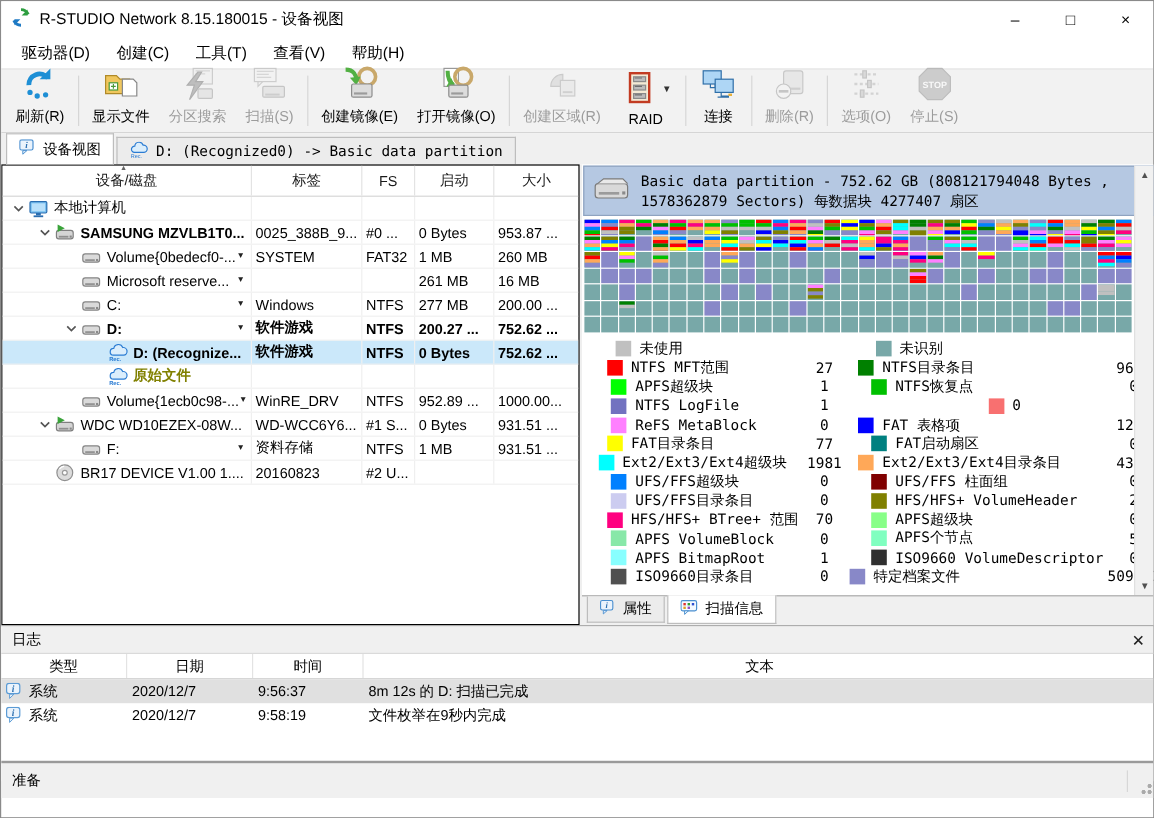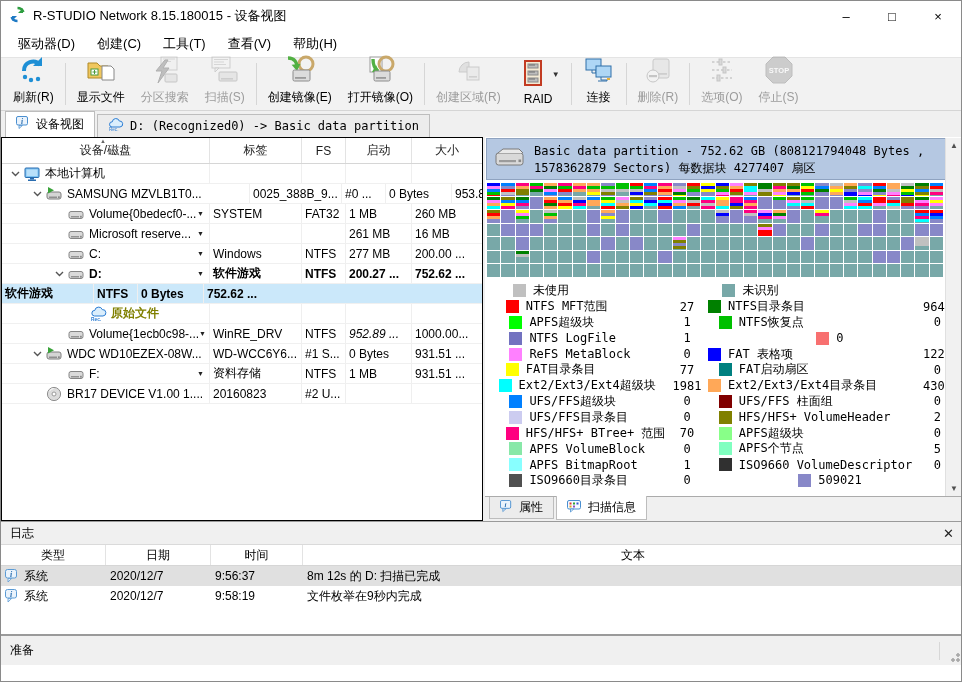--- a/index.html
+++ b/index.html
@@ -311,21 +311,21 @@
                 </svg>
               </span>
               <span>本地计算机</span>
             </div>
             <div class="dt-c" style="width: 92px;"></div>
             <div class="dt-c" style="width: 44px;"></div>
             <div class="dt-c" style="width: 66px;"></div>
             <div class="dt-c" style="flex: 1 1 0%; border-right: none;"></div>
           </div>
           <div class="dt-row">
-            <div class="dt-c" style="width: 248px; padding-left: 26px;">
+            <div class="dt-c" style="width: 208px; padding-left: 26px; font-weight: bold;">
               <span class="chevbox">
                 <svg width="9" height="6" viewBox="0 0 9 6">
                   <path d="M1 1l3.5 3.5L8 1" fill="none" stroke="#555" stroke-width="1.4"></path>
                 </svg>
               </span>
               <span class="rowicon">
                 <svg width="16" height="16" viewBox="0 0 16 16">
                   <rect x="1" y="6" width="14" height="7" rx="2" fill="#d5d5d5" stroke="#7f7f7f"></rect>
                   <rect x="3" y="10.5" width="8" height="1.5" fill="#8f8f8f"></rect>
                   <rect x="12" y="10.3" width="1.8" height="1.8" fill="#888"></rect>
@@ -409,20 +409,30 @@
               </span>
               <span>D:</span>
               <span class="ddcaret">▼</span>
             </div>
             <div class="dt-c" style="width: 92px;">软件游戏</div>
             <div class="dt-c" style="width: 44px;">NTFS</div>
             <div class="dt-c" style="width: 66px;">200.27 ...</div>
             <div class="dt-c" style="flex: 1 1 0%; border-right: none;">752.62 ...</div>
           </div>
           <div class="dt-row bold selected">
+            <div class="dt-c" style="width: 208px; padding-left: 70px;">
+              <span class="spacerbox"></span>
+              <span class="rowicon">
+                <svg width="17" height="16" viewBox="0 0 17 16">
+                  <path d="M4.5 10a2.8 2.8 0 0 1 .3-5.6A3.9 3.9 0 0 1 12.3 3.6 3.1 3.1 0 0 1 13 10z" fill="#dbeefc" stroke="#2b7cd3"></path>
+                  <text x="1" y="15.2" font-size="4.8" fill="#2b7cd3" font-family="sans-serif">Rec.</text>
+                </svg>
+              </span>
+              <span>D: (Recognize...</span>
+            </div>
             <div class="dt-c" style="width: 92px;">软件游戏</div>
             <div class="dt-c" style="width: 44px;">NTFS</div>
             <div class="dt-c" style="width: 66px;">0 Bytes</div>
             <div class="dt-c" style="flex: 1 1 0%; border-right: none;">752.62 ...</div>
           </div>
           <div class="dt-row bold">
             <div class="dt-c" style="width: 208px; padding-left: 70px;">
               <span class="spacerbox"></span>
               <span class="rowicon">
                 <svg width="17" height="16" viewBox="0 0 17 16">
@@ -445,21 +455,21 @@
                   <rect x="1" y="5.5" width="14" height="7" rx="2" fill="#dadada" stroke="#858585"></rect>
                   <rect x="3" y="10" width="8" height="1.5" fill="#939393"></rect>
                   <rect x="12" y="9.8" width="1.8" height="1.8" fill="#8a8a8a"></rect>
                 </svg>
               </span>
               <span>Volume{1ecb0c98-...</span>
               <span class="ddcaret">▼</span>
             </div>
             <div class="dt-c" style="width: 92px;">WinRE_DRV</div>
             <div class="dt-c" style="width: 44px;">NTFS</div>
-            <div class="dt-c" style="width: 66px; font-style: italic;">952.89 ...</div>
+            <div class="dt-c" style="width: 66px;">952.89 ...</div>
             <div class="dt-c" style="flex: 1 1 0%; border-right: none;">1000.00...</div>
           </div>
           <div class="dt-row">
             <div class="dt-c" style="width: 208px; padding-left: 26px;">
               <span class="chevbox">
                 <svg width="9" height="6" viewBox="0 0 9 6">
                   <path d="M1 1l3.5 3.5L8 1" fill="none" stroke="#555" stroke-width="1.4"></path>
                 </svg>
               </span>
               <span class="rowicon">
@@ -1321,20 +1331,21 @@
               <span class="llabel">APFS个节点</span>
               <span>5</span>
             </div>
             <div class="lrow">
               <span class="chip" style="background: rgb(48, 48, 48);"></span>
               <span class="llabel">ISO9660 VolumeDescriptor</span>
               <span>0</span>
             </div>
             <div class="lrow">
               <span class="chip" style="background: rgb(136, 136, 200);"></span>
+              <span class="llabel">特定档案文件</span>
               <span>509021</span>
             </div>
           </div>
       </div>
       <div class="pscroll">
         <span>▲</span>
         <span>▼</span>
       </div>
       <div class="ptabs">
         <div class="ptab">

